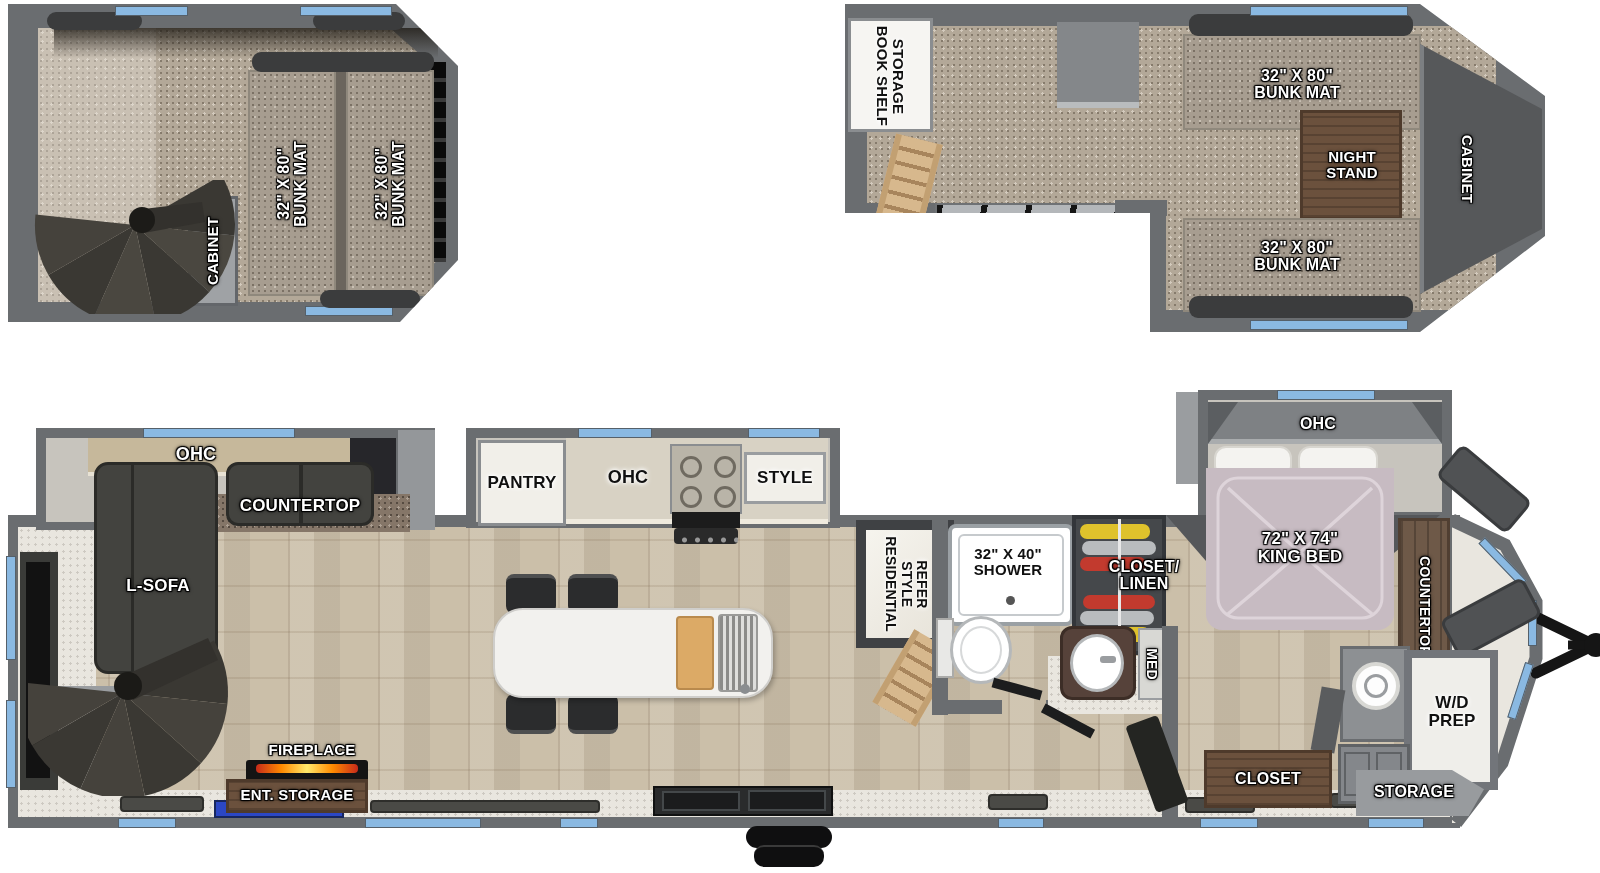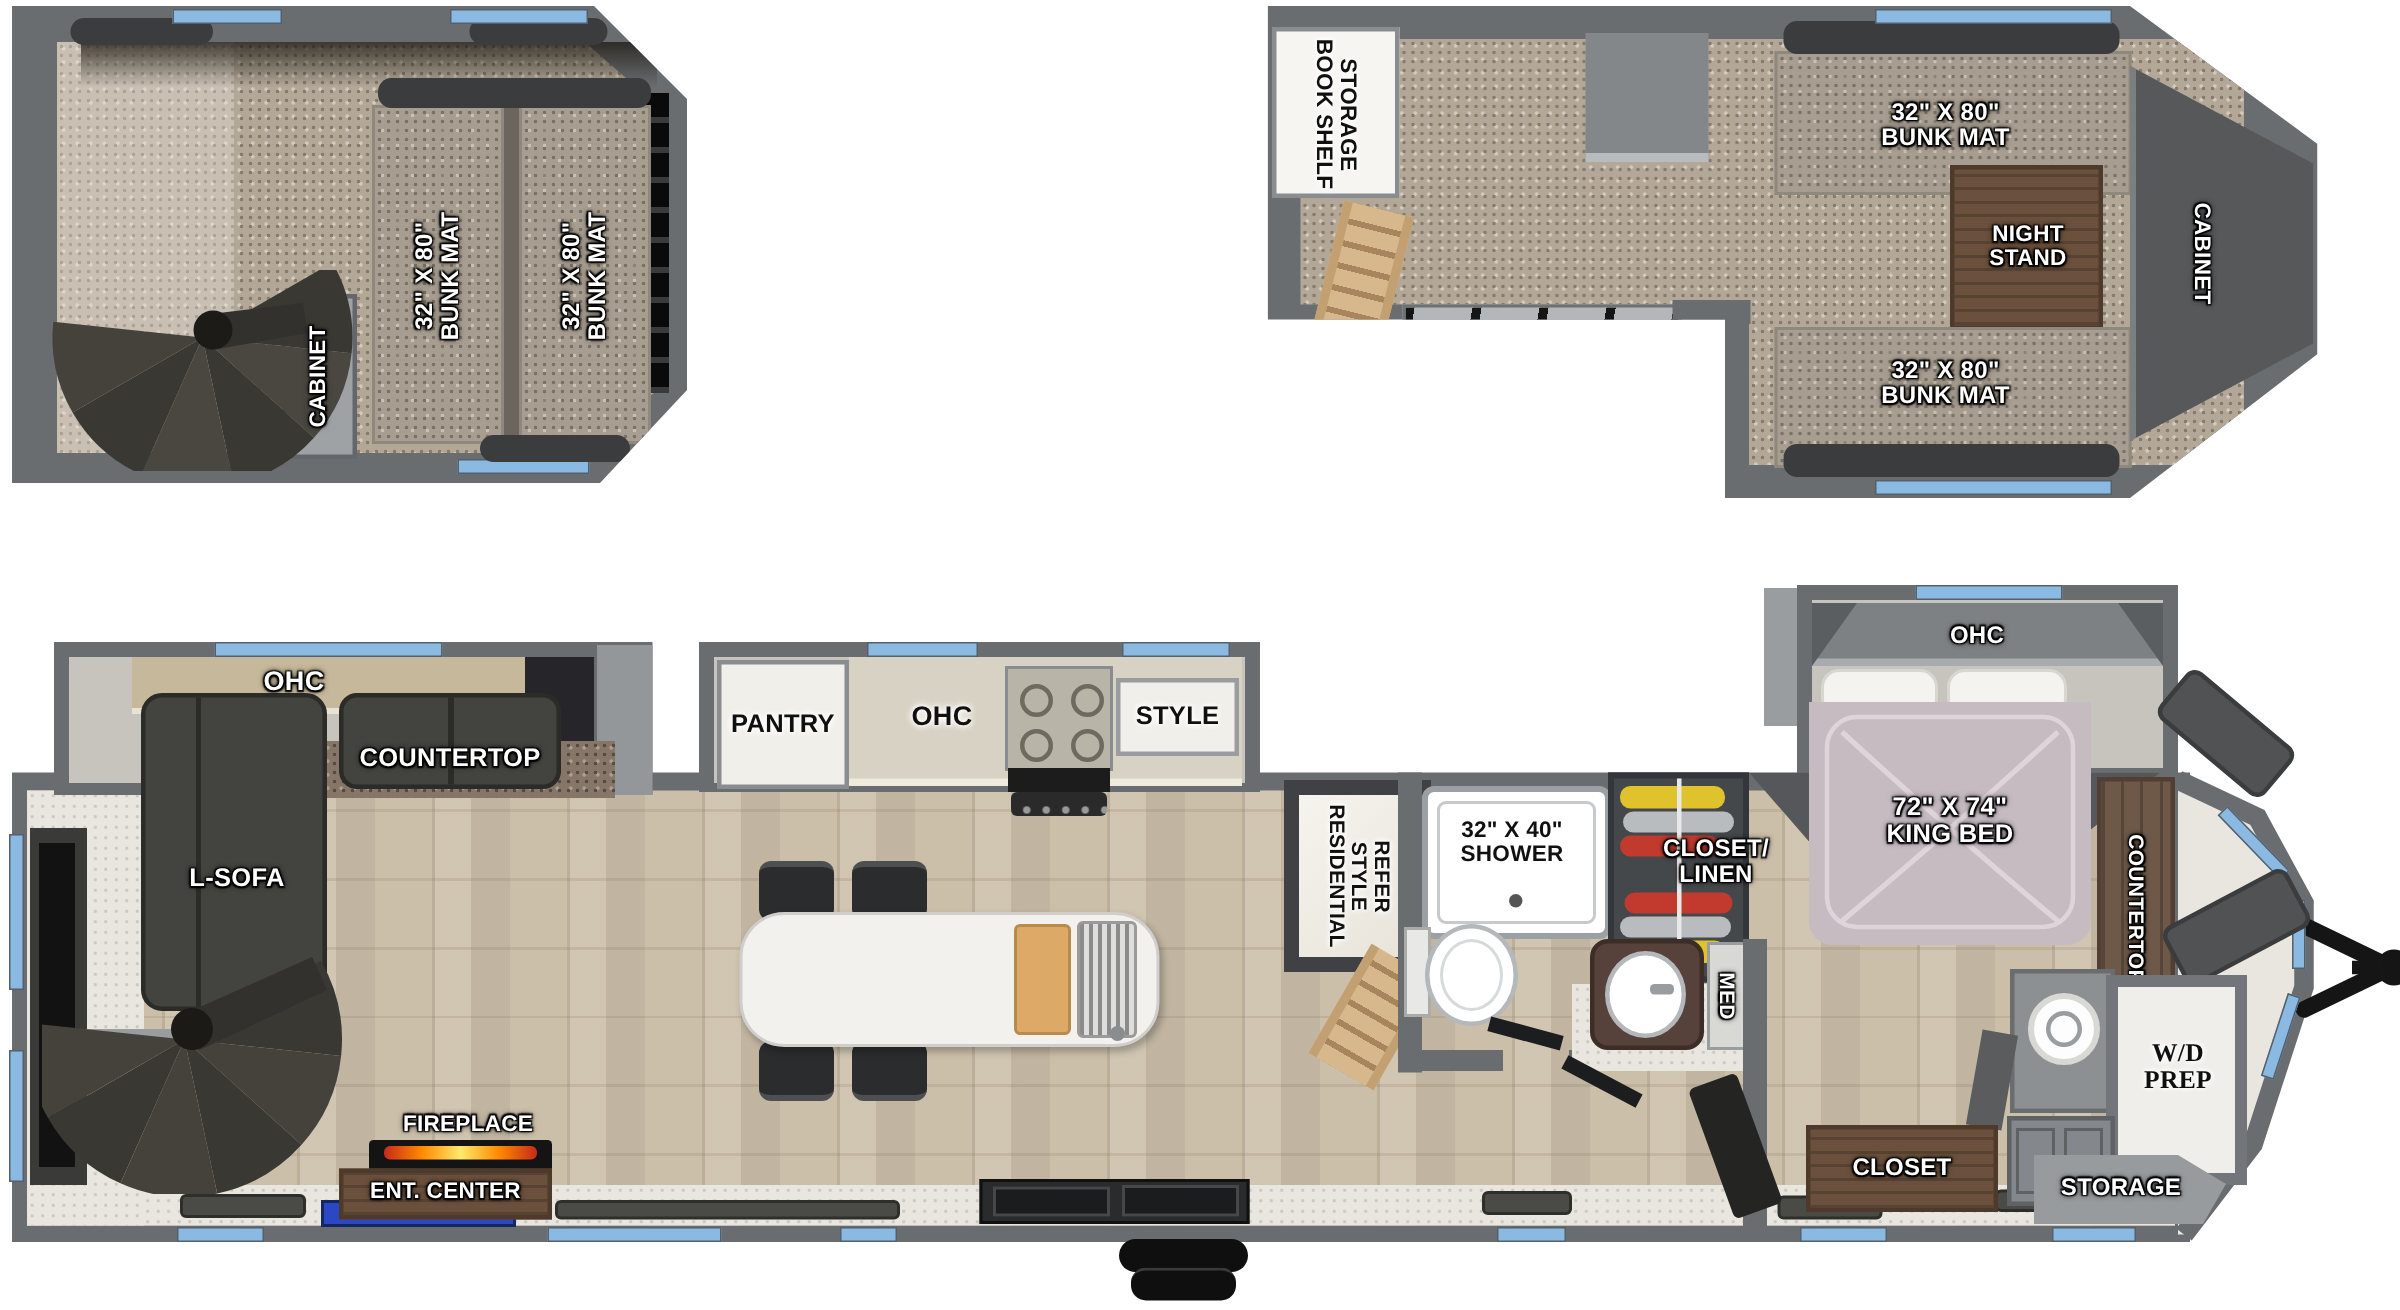--- a/index.html
+++ b/index.html
@@ -142,21 +142,21 @@
     <path d="M95,95 L4.1,147.5 A105 105 0 0 1 -9.4,84 Z" fill="#45423c"></path>
     <polygon points="95,78 180,40 190,62 105,102" fill="#33312d"></polygon>
     <circle cx="100" cy="88" r="14" fill="#1b1a17"></circle>
   </svg>
 
   <div class="abs" style="left:214px;top:800px;width:130px;height:18px;background:#2b47c4;border:2px solid #16265e;box-sizing:border-box;"></div>
   <div class="abs" style="left:246px;top:760px;width:122px;height:28px;background:#141414;border-radius:3px;"></div>
   <div class="abs" style="left:256px;top:764px;width:102px;height:9px;background:linear-gradient(90deg,#c62a1a,#ff8a00,#ffe96b,#ff8a00,#c62a1a);border-radius:4px;"></div>
   <div class="abs woodbox" style="left:226px;top:779px;width:142px;height:34px;"></div>
   <div class="lbl tw ctr" style="left:312px;top:750px;font-size:15px;">FIREPLACE</div>
-  <div class="lbl tw ctr" style="left:297px;top:795px;font-size:15px;">ENT. CENTER</div>
+  <div class="lbl tw ctr" style="left:297px;top:795px;font-size:15px;">ENT. STORAGE</div>
 
   <div class="abs" style="left:653px;top:786px;width:180px;height:30px;background:#2a2b2c;border:2px solid #101111;box-sizing:border-box;"></div>
   <div class="abs" style="left:662px;top:791px;width:78px;height:20px;background:#1b1c1d;border:2px solid #44484a;box-sizing:border-box;"></div>
   <div class="abs" style="left:748px;top:790px;width:78px;height:21px;background:#1b1c1d;border:2px solid #44484a;box-sizing:border-box;"></div>
   <div class="abs" style="left:746px;top:826px;width:86px;height:22px;background:#0f0f10;border-radius:11px;"></div>
   <div class="abs" style="left:754px;top:845px;width:70px;height:20px;background:#0f0f10;border-radius:10px;border-top:2px solid #3a3a3a;"></div>
 
   <div class="abs" style="left:120px;top:796px;width:84px;height:16px;background:#4a4a46;border:2px solid #2e2e2b;border-radius:4px;box-sizing:border-box;"></div>
   <div class="abs" style="left:370px;top:800px;width:230px;height:13px;background:#4a4a46;border:2px solid #2e2e2b;border-radius:4px;box-sizing:border-box;"></div>
   <div class="abs" style="left:988px;top:794px;width:60px;height:16px;background:#4a4a46;border:2px solid #2e2e2b;border-radius:4px;box-sizing:border-box;"></div>
@@ -260,21 +260,21 @@
   <div class="abs" style="left:1398px;top:518px;width:52px;height:178px;background-color:#6e5948;background-image:repeating-linear-gradient(90deg,rgba(0,0,0,.22) 0 2px,transparent 2px 13px);border:3px solid #503f32;box-sizing:border-box;"></div>
   <div class="lbl tw vrl ctr" style="left:1424px;top:606px;font-size:14px;">COUNTERTOP</div>
   <div class="abs" style="left:1438px;top:468px;width:92px;height:42px;background:#505254;border:3px solid #3a3c3e;border-radius:8px;box-sizing:border-box;transform:rotate(40deg);"></div>
   <div class="abs" style="left:1444px;top:596px;width:94px;height:44px;background:#505254;border:3px solid #3a3c3e;border-radius:8px;box-sizing:border-box;transform:rotate(-28deg);"></div>
 
   <div class="abs" style="left:1340px;top:646px;width:70px;height:96px;background:#8d9093;border:3px solid #6a6d70;box-sizing:border-box;"></div>
   <div class="abs" style="left:1352px;top:662px;width:48px;height:48px;background:#fdfdfd;border:4px solid #d8d8d4;border-radius:50%;box-sizing:border-box;"></div>
   <div class="abs" style="left:1364px;top:674px;width:24px;height:24px;border:3px solid #9a9da0;border-radius:50%;box-sizing:border-box;"></div>
   <div class="abs" style="left:1316px;top:688px;width:24px;height:64px;background:#5a5c5e;transform:rotate(10deg);"></div>
   <div class="abs" style="left:1404px;top:650px;width:94px;height:140px;background:#efeeea;border:8px solid #72757a;box-sizing:border-box;"></div>
-  <div class="lbl tb ctr" style="left:1452px;top:712px;font-size:17px;font-family:Liberation Serif, serif;">W/D
+  <div class="lbl tb ctr" style="left:1452px;top:712px;font-size:17px;">W/D
 PREP</div>
   <div class="abs" style="left:1338px;top:744px;width:72px;height:60px;background:#84878b;border:3px solid #5f6265;box-sizing:border-box;"></div>
   <div class="abs" style="left:1344px;top:752px;width:26px;height:44px;border:2px solid #5f6265;box-sizing:border-box;"></div>
   <div class="abs" style="left:1376px;top:752px;width:26px;height:44px;border:2px solid #5f6265;box-sizing:border-box;"></div>
   <div class="abs" style="left:1356px;top:770px;width:128px;height:46px;background:#989b9e;clip-path:polygon(0 0,75% 0,100% 42%,88% 100%,0 100%);"></div>
   <div class="lbl tw ctr" style="left:1414px;top:792px;font-size:16px;">STORAGE</div>
   <div class="abs woodbox" style="left:1204px;top:750px;width:128px;height:58px;"></div>
   <div class="lbl tw ctr" style="left:1268px;top:779px;font-size:16px;">CLOSET</div>
 
 </div>

